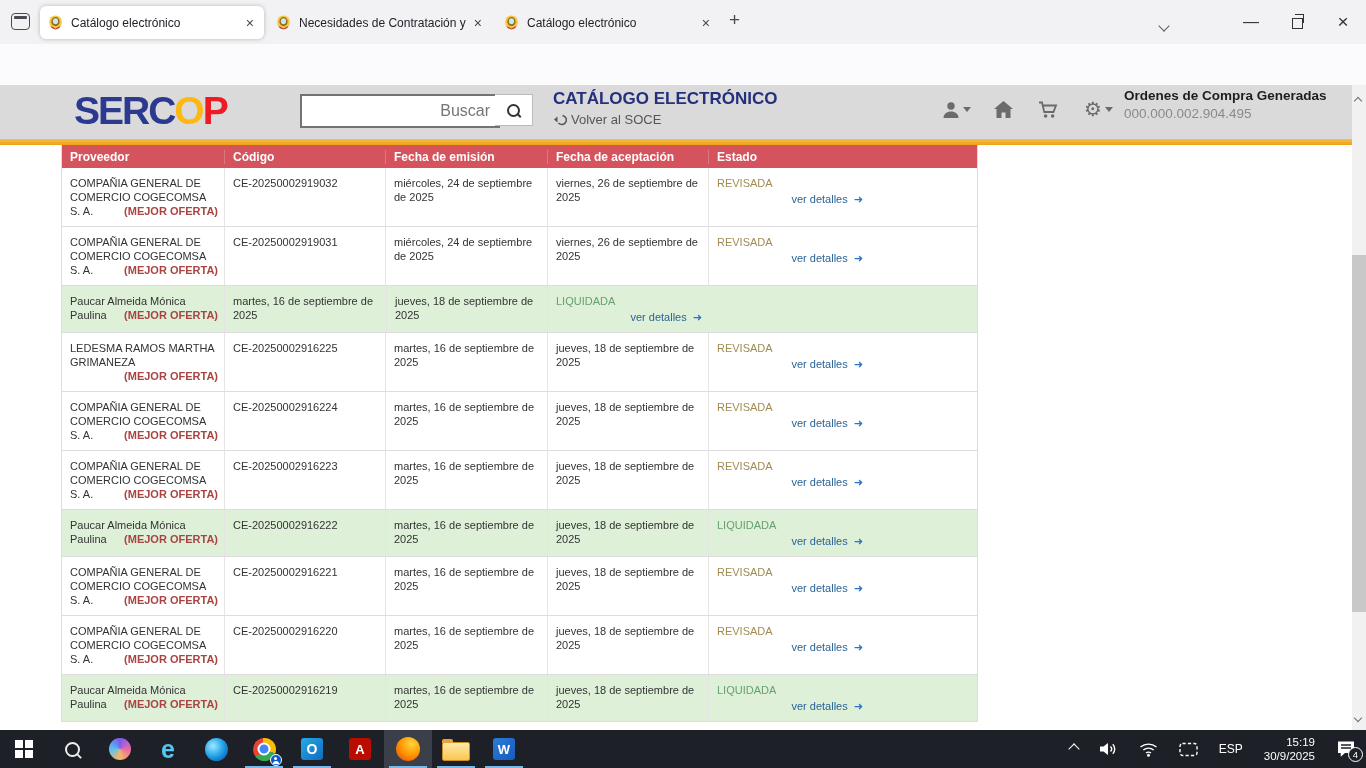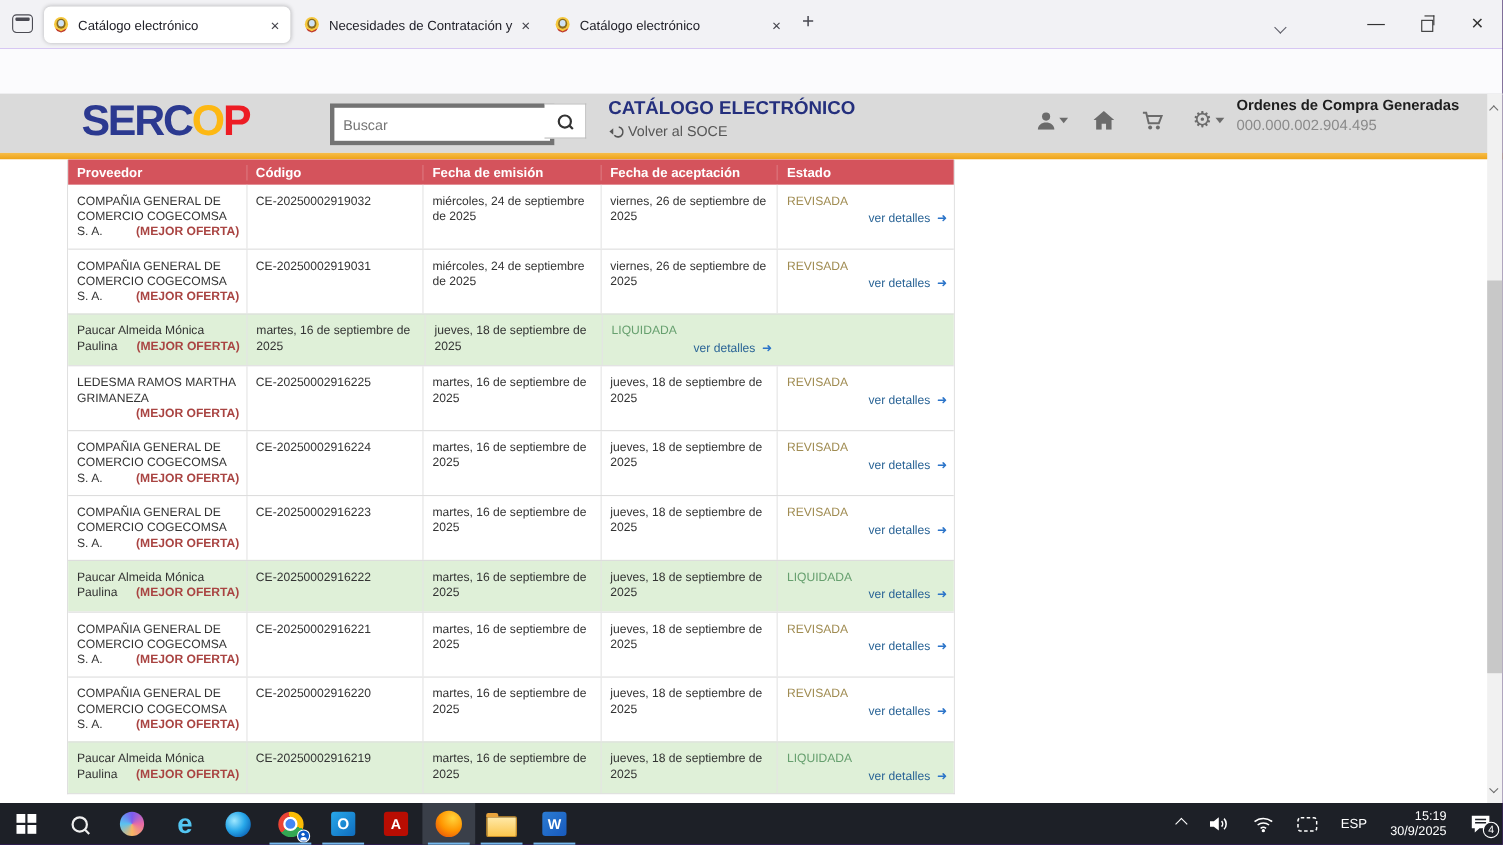--- a/index.html
+++ b/index.html
@@ -37,36 +37,36 @@
   .toolbtn{position:absolute;top:53px;display:flex;}
   .menu-ico{font-size:16px;color:#4a4a52;}
 
   
   .page{position:absolute;left:0;top:85px;width:1366px;height:645px;background:#fff;overflow:hidden;}
   .site-header{position:absolute;left:0;top:0;width:100%;height:54px;background:#dadada;}
   .logo{position:absolute;left:74px;top:4px;font-size:39px;font-weight:bold;letter-spacing:-2px;}
   .logo .l-navy{color:var(--logo-navy,#2b3990);}
   .logo .l-yellow{color:var(--logo-yellow,#fdb813);}
   .logo .l-red{color:var(--logo-red,#ed1c24);}
-  .search-input{position:absolute;left:300px;top:9px;width:180px;height:30px;border:4px solid #737373;border-radius:0;padding:0 8px;font-size:13px;color:#333;background:#fff;outline:none;font-family:inherit;}
+  .search-input{position:absolute;left:300px;top:9px;width:180px;height:30px;border:2px solid #737373;border-radius:0;padding:0 8px;font-size:16px;color:#333;background:#fff;outline:none;font-family:inherit;text-align:right;}
   .search-btn{position:absolute;left:495px;top:9px;width:38px;height:32px;background:#fff;border:1px solid #bbb;border-left:none;display:flex;align-items:center;justify-content:center;box-sizing:border-box;}
   .magnifier{position:relative;display:inline-block;width:9px;height:9px;border:2px solid #333;border-radius:50%;}
   .magnifier::after{content:"";position:absolute;width:2px;height:5px;background:#333;transform:rotate(-45deg);left:9px;top:7px;}
   .site-title{position:absolute;left:553px;top:4px;font-size:17px;font-weight:bold;color:var(--title-navy,#242f7d);}
   .volver{position:absolute;left:553px;top:27px;font-size:13px;color:#555;display:flex;align-items:center;gap:4px;}
   .hicon{position:absolute;top:16px;display:flex;align-items:center;}
   .caret{display:inline-block;width:0;height:0;border:4px solid transparent;border-top:5px solid #6b6b6b;margin-left:3px;margin-top:4px;}
   .gearglyph{font-size:20px;color:#6b6b6b;line-height:20px;}
   .orders{position:absolute;left:1124px;top:3px;}
   .orders .o-label{font-size:13.5px;font-weight:bold;color:#1d1d1d;}
   .orders .o-num{font-size:13.5px;color:#8a8a8a;margin-top:3px;}
   .goldbar{position:absolute;left:0;top:54px;width:100%;height:6px;background:linear-gradient(#f7bd49,#eda215);}
 
   .content{position:absolute;left:0;top:60px;width:100%;height:585px;background:#fff;}
-  .otable{margin-left:61px;width:807px;border:1px solid #ddd;border-top:none;box-sizing:border-box;}
+  .otable{margin-left:61px;width:917px;border:1px solid #ddd;border-top:none;box-sizing:border-box;}
   .thead{display:flex;background:var(--header-red,#d4535c);height:23px;align-items:center;}
   .th{color:#fff;font-size:12px;font-weight:bold;box-sizing:border-box;padding-left:8px;border-left:1px solid rgba(255,255,255,.22);}
   .th:first-child{border-left:none;}
   .trow{display:flex;border-top:1px solid #ddd;background:#fff;}
   .trow:first-child{border-top:none;}
   .trow.green{background:var(--row-green,#dff0d8);}
   .td{box-sizing:border-box;padding:8px 6px 8px 8px;font-size:11px;line-height:14px;color:#333;border-left:1px solid #e4e4e4;}
   .td:first-child{border-left:none;}
   .c0{width:162px;}.c1{width:161px;}.c2{width:162px;}.c3{width:161px;}.c4{width:161px;}
   .best{float:right;color:var(--best-offer,#a94442);font-weight:bold;}

